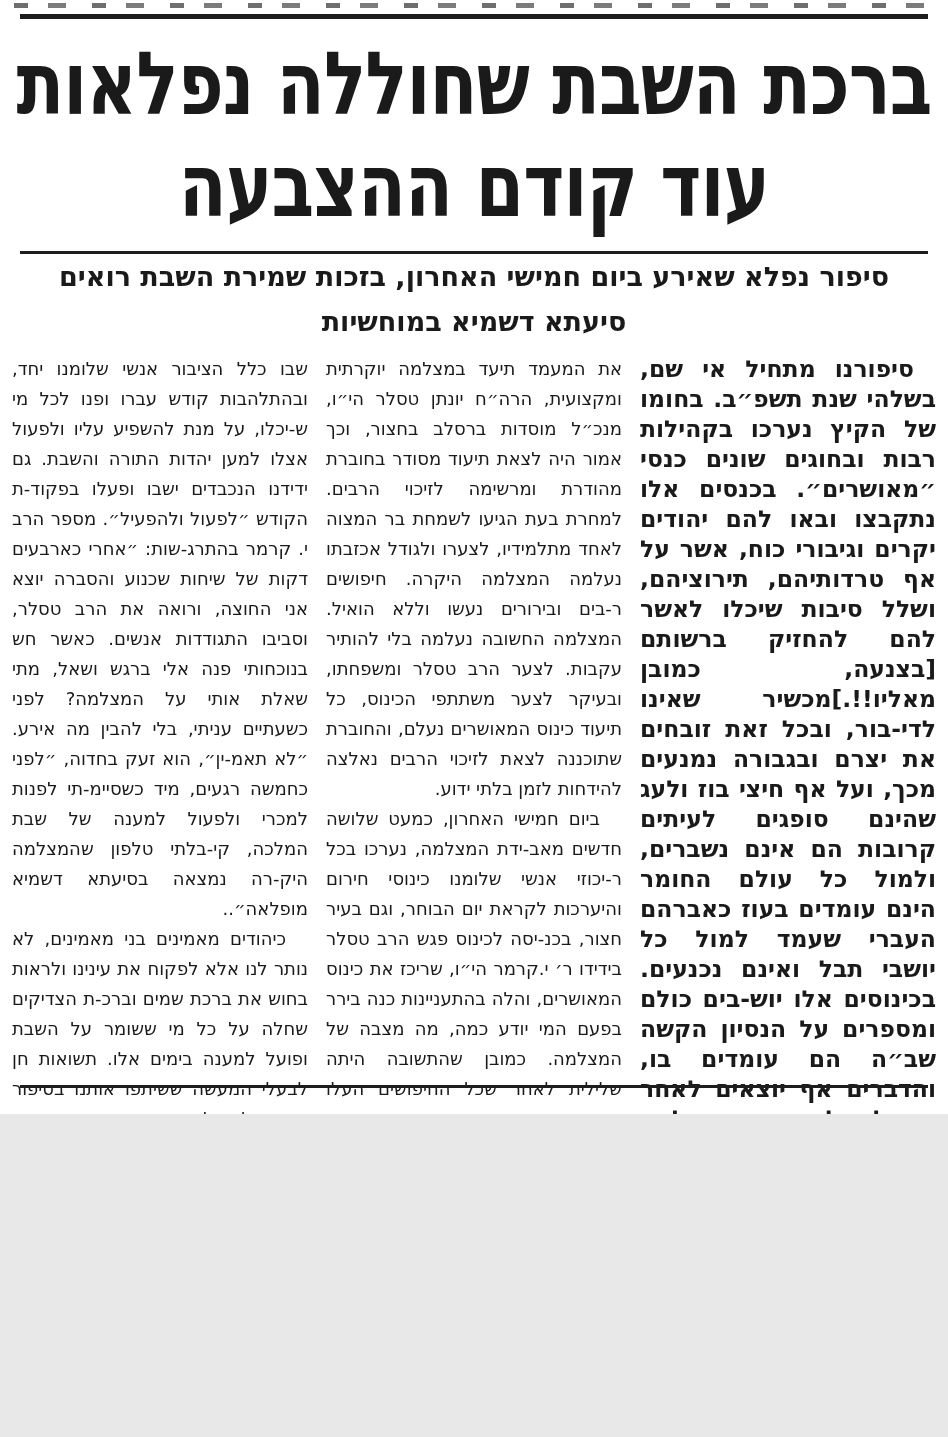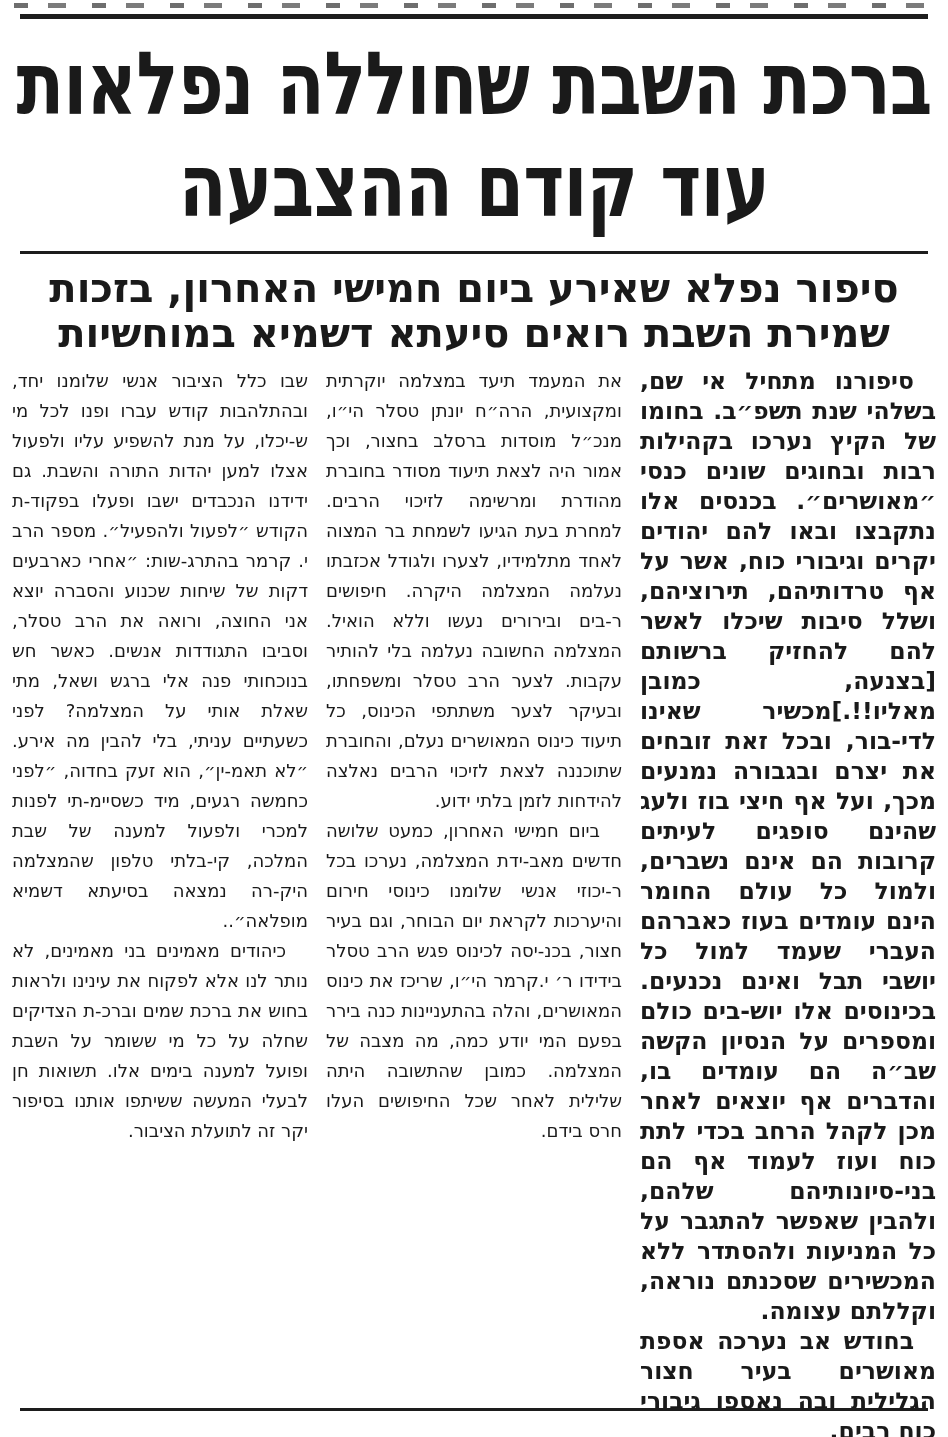--- a/index.html
+++ b/index.html
@@ -1,19 +1,19 @@
 <!DOCTYPE html>
 <html lang="he" dir="rtl"><head>
 <meta charset="utf-8">
 <style>
   html, body { margin: 0; padding: 0; background: #e8e8e8; }
   .page {
     position: relative;
     width: 948px;
-    height: 1437px;
+    height: 1114px;
     margin: 0 auto;
     background: #ffffff;
     color: #1a1a1a;
     font-family: "DejaVu Sans", sans-serif;
     overflow: hidden;
     direction: rtl;
   }
   
   .masthead-strip {
     height: 5px;
@@ -29,24 +29,24 @@
   .hl-line {
     font-size: 70px;
     line-height: 102px;
     white-space: nowrap;
     transform: scaleY(1.25);
     letter-spacing: -1px;
   }
   .head-rule { margin-top: 14px; }
   .subheadline {
     font-weight: bold;
-    font-size: 40px;
+    font-size: 27px;
     line-height: 45px;
     text-align: center;
-    margin: 12px 26px 10px 26px;
+    margin: 0 26px 10px 26px;
   }
   .columns {
     display: flex;
     gap: 18px;
     margin: 10px 12px 0 12px;
     align-items: flex-start;
   }
   .col {
     flex: 1 1 0;
     text-align: justify;

